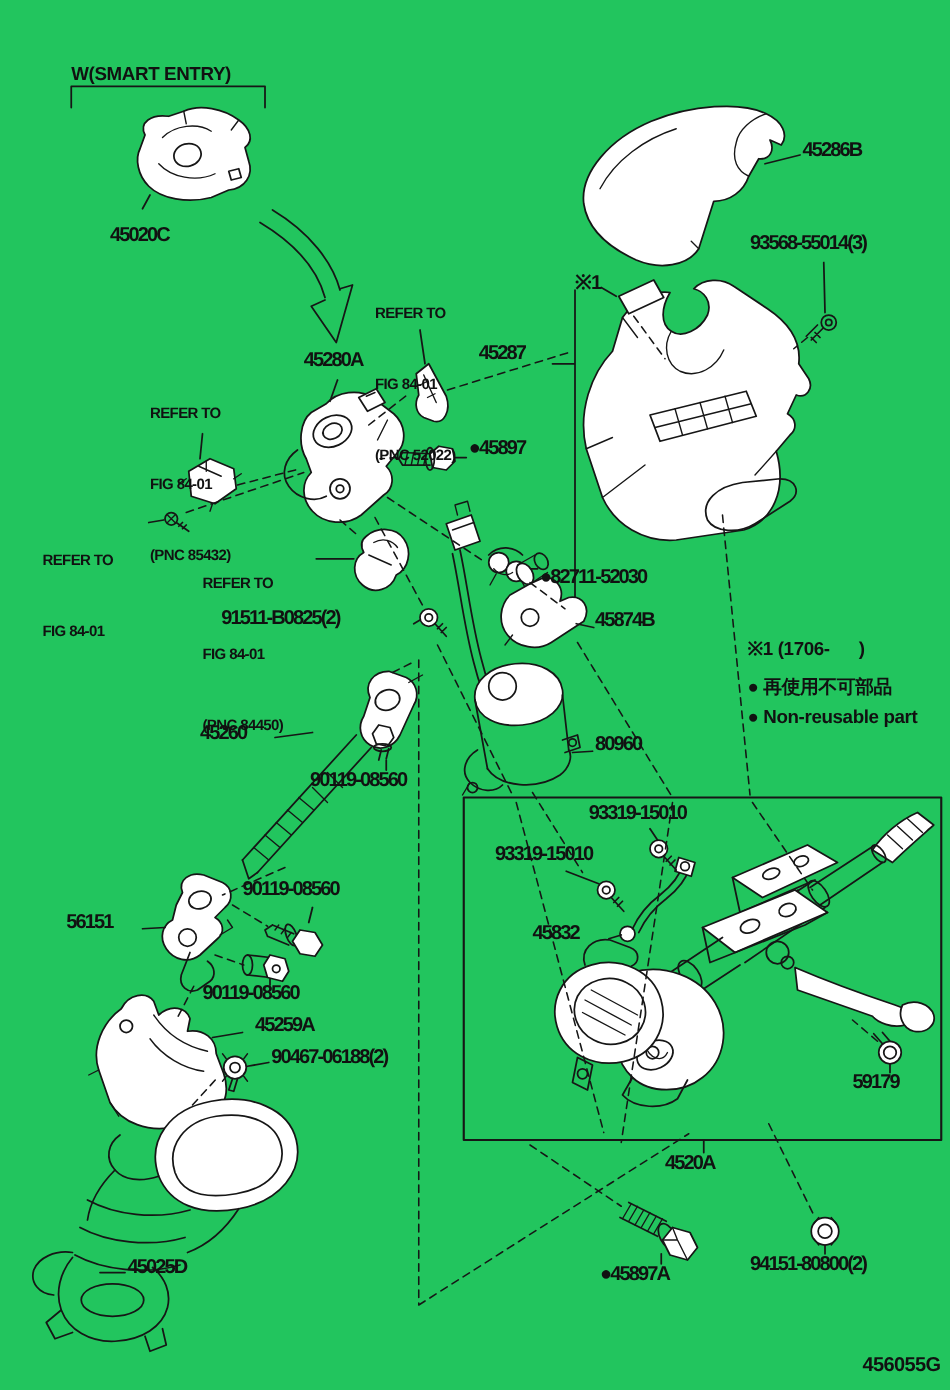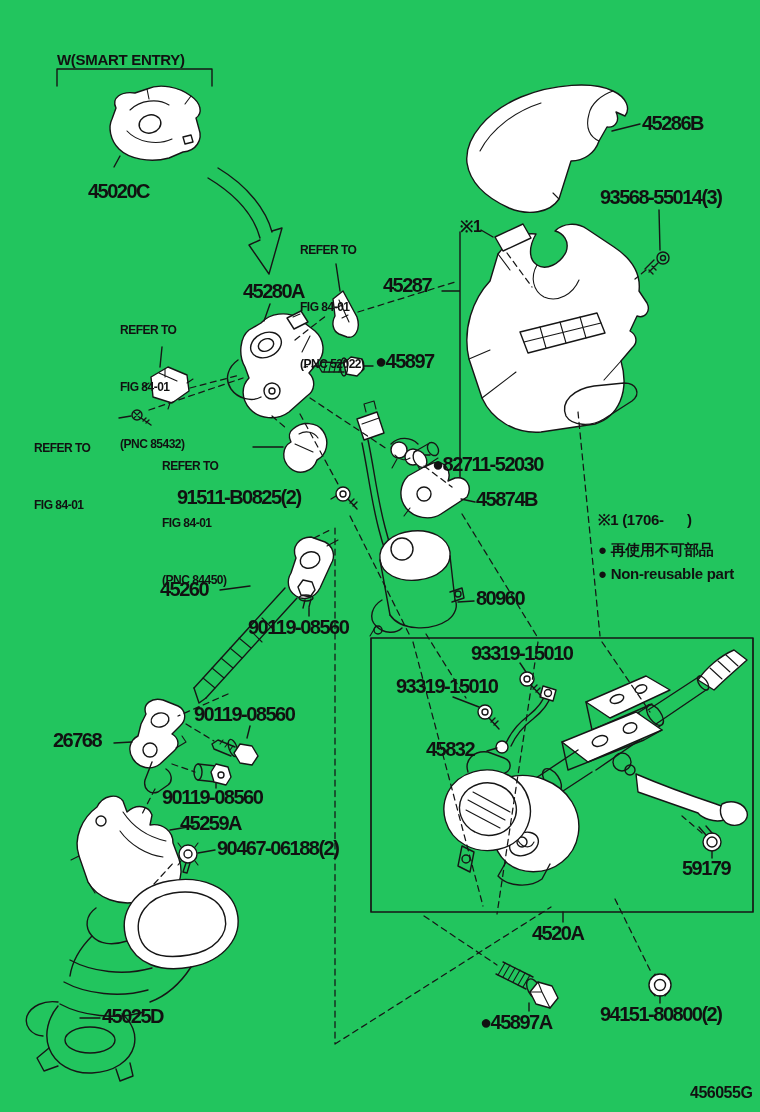--- a/index.html
+++ b/index.html
@@ -5,21 +5,21 @@
   html,body{margin:0;padding:0;background:#fff;}
   #stage{position:relative;width:760px;height:1112px;background:#22c55e;overflow:hidden;
          font-family:Liberation Sans, sans-serif;padding-left:28px;}
   #art{position:absolute;left:0;top:0;}
   #art *{stroke:#161616;fill:none;stroke-width:1.4;stroke-linecap:round;stroke-linejoin:round;}
   #art .fw{fill:#ffffff;}
   #art .dash{stroke-dasharray:6 4.5;stroke-width:1.25;}
   #art .thin{stroke-width:1.1;}
   #art .box{stroke-width:1.7;}
   .lbl{position:absolute;font-weight:bold;color:#111;white-space:pre;line-height:1.05;}
-  .pn{font-size:20px;letter-spacing:-1.5px;}
+  .pn{font-size:16px;letter-spacing:-1.5px;}
   .ref{font-size:12px;letter-spacing:-0.5px;line-height:19px;}
   .s15{font-size:15px;letter-spacing:-0.3px;}
   .s16{font-size:16px;letter-spacing:-0.5px;}
 </style>
 </head>
 <body>
 
 <div id="stage">
 
 <svg id="art" width="760" height="1112" viewBox="0 0 760 1112">
@@ -387,23 +387,23 @@
 <div class="lbl s15" style="left:598px;top:542px">● 再使用不可部品</div>
 <div class="lbl s15" style="left:598px;top:566px">● Non-reusable part</div>
 
 <div class="lbl pn" style="left:160px;top:579px">45260</div>
 <div class="lbl pn" style="left:476px;top:588px">80960</div>
 <div class="lbl pn" style="left:248px;top:617px">90119-08560</div>
 <div class="lbl pn" style="left:471px;top:643px">93319-15010</div>
 <div class="lbl pn" style="left:396px;top:676px">93319-15010</div>
 <div class="lbl pn" style="left:426px;top:739px">45832</div>
 <div class="lbl pn" style="left:194px;top:704px">90119-08560</div>
-<div class="lbl pn" style="left:53px;top:730px">26768</div>
+<div class="lbl pn" style="left:53px;top:730px">56151</div>
 <div class="lbl pn" style="left:162px;top:787px">90119-08560</div>
-<div class="lbl pn" style="left:180px;top:813px">45259A</div>
+<div class="lbl pn" style="left:204px;top:813px">45259A</div>
 <div class="lbl pn" style="left:217px;top:838px">90467-06188(2)</div>
 <div class="lbl pn" style="left:682px;top:858px">59179</div>
 <div class="lbl pn" style="left:532px;top:923px">4520A</div>
 <div class="lbl pn" style="left:480px;top:1012px">●45897A</div>
 <div class="lbl pn" style="left:600px;top:1004px">94151-80800(2)</div>
 <div class="lbl pn" style="left:102px;top:1006px">45025D</div>
 <div class="lbl s16" style="left:690px;top:1085px">456055G</div>
 
 </div>
 

